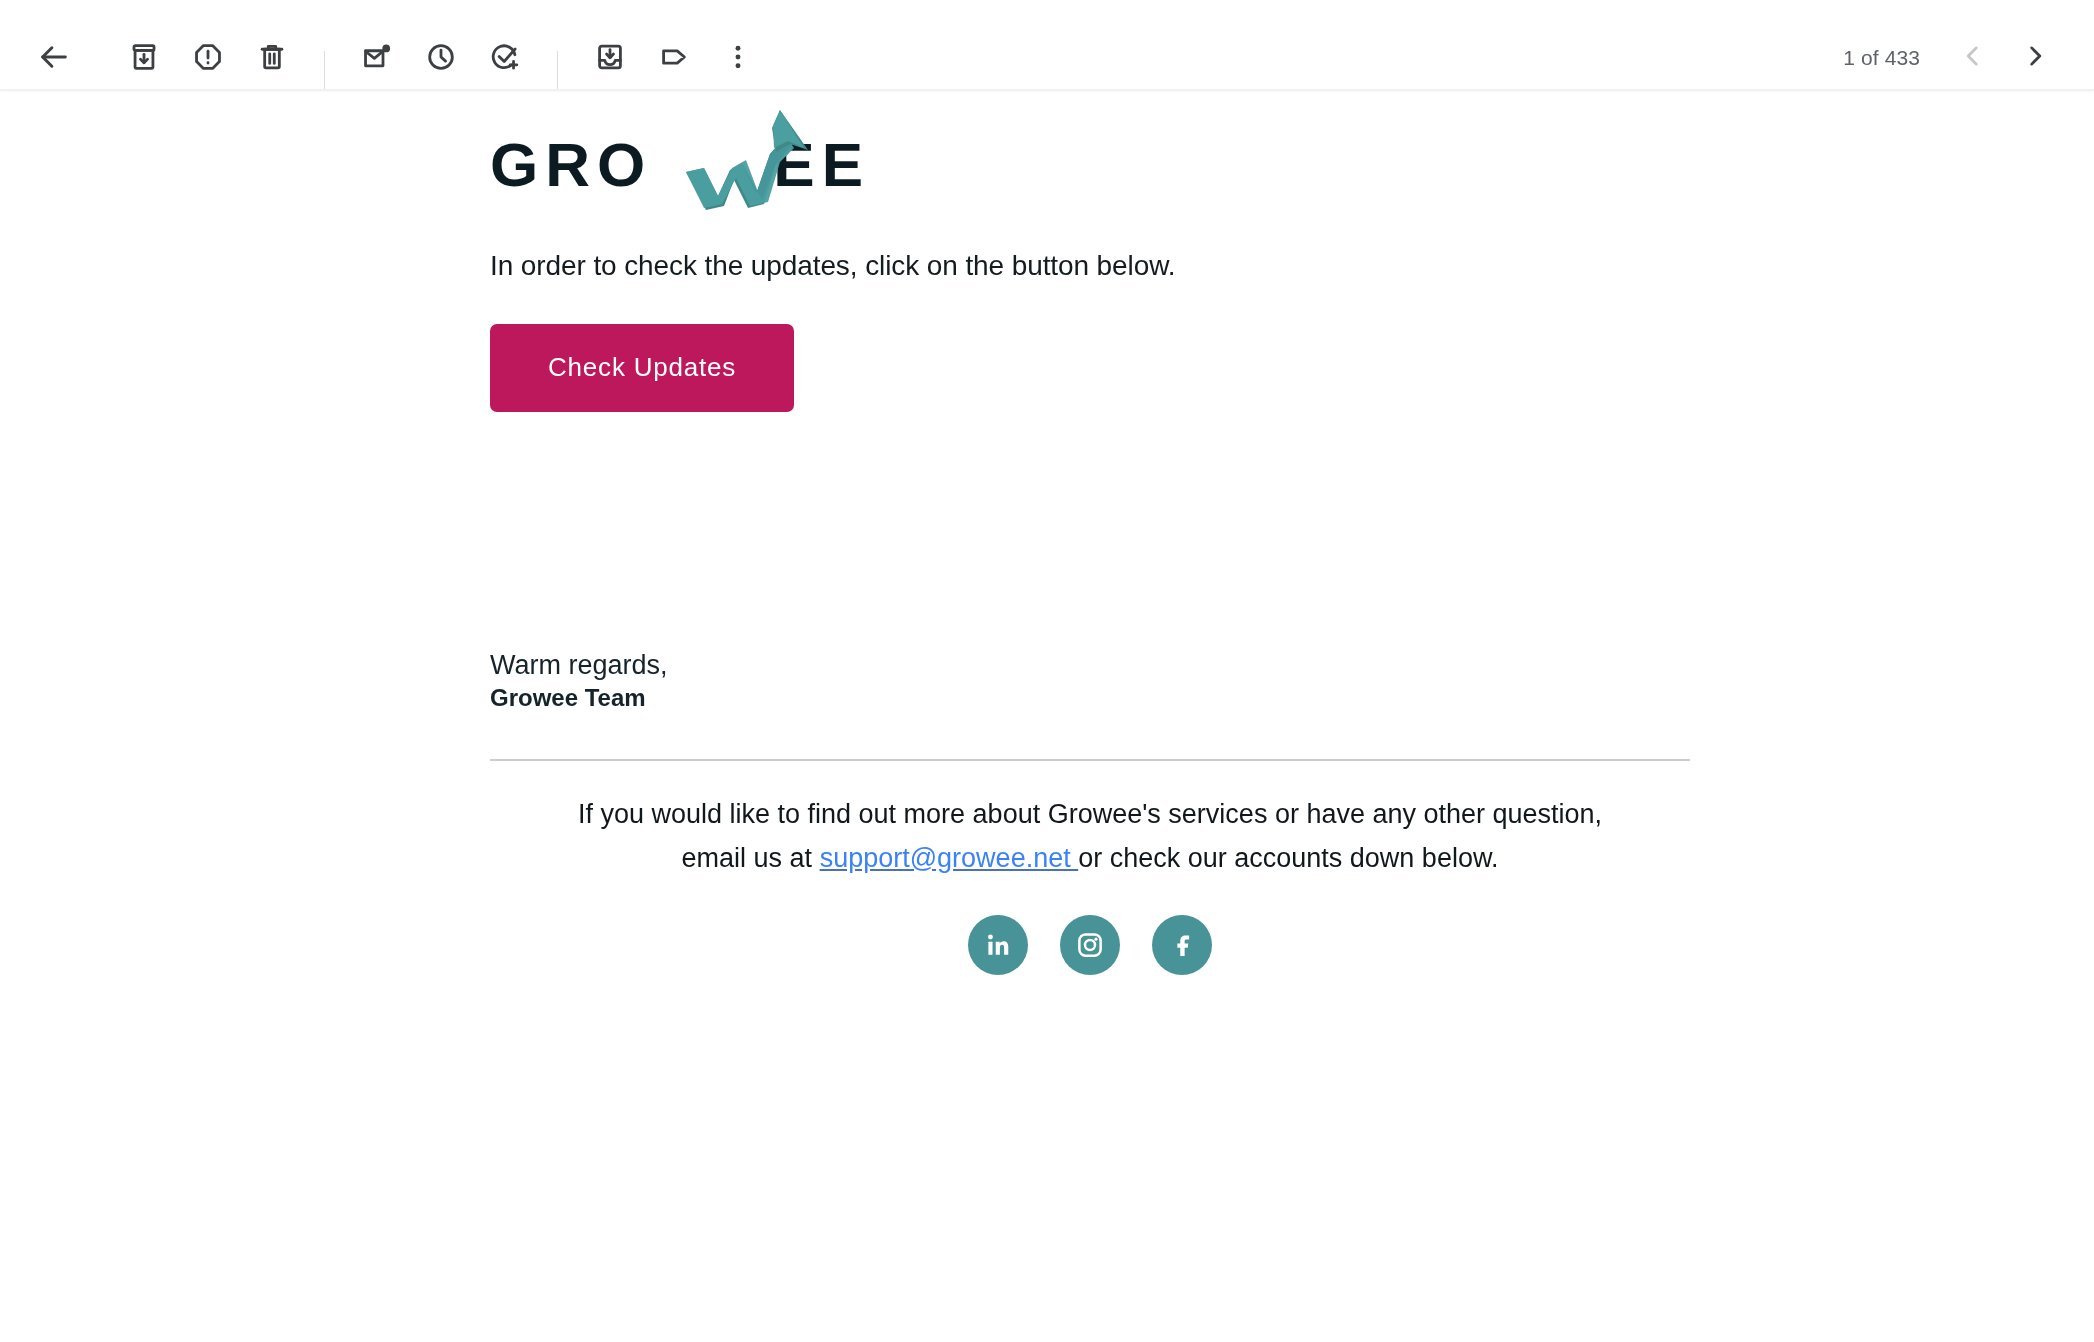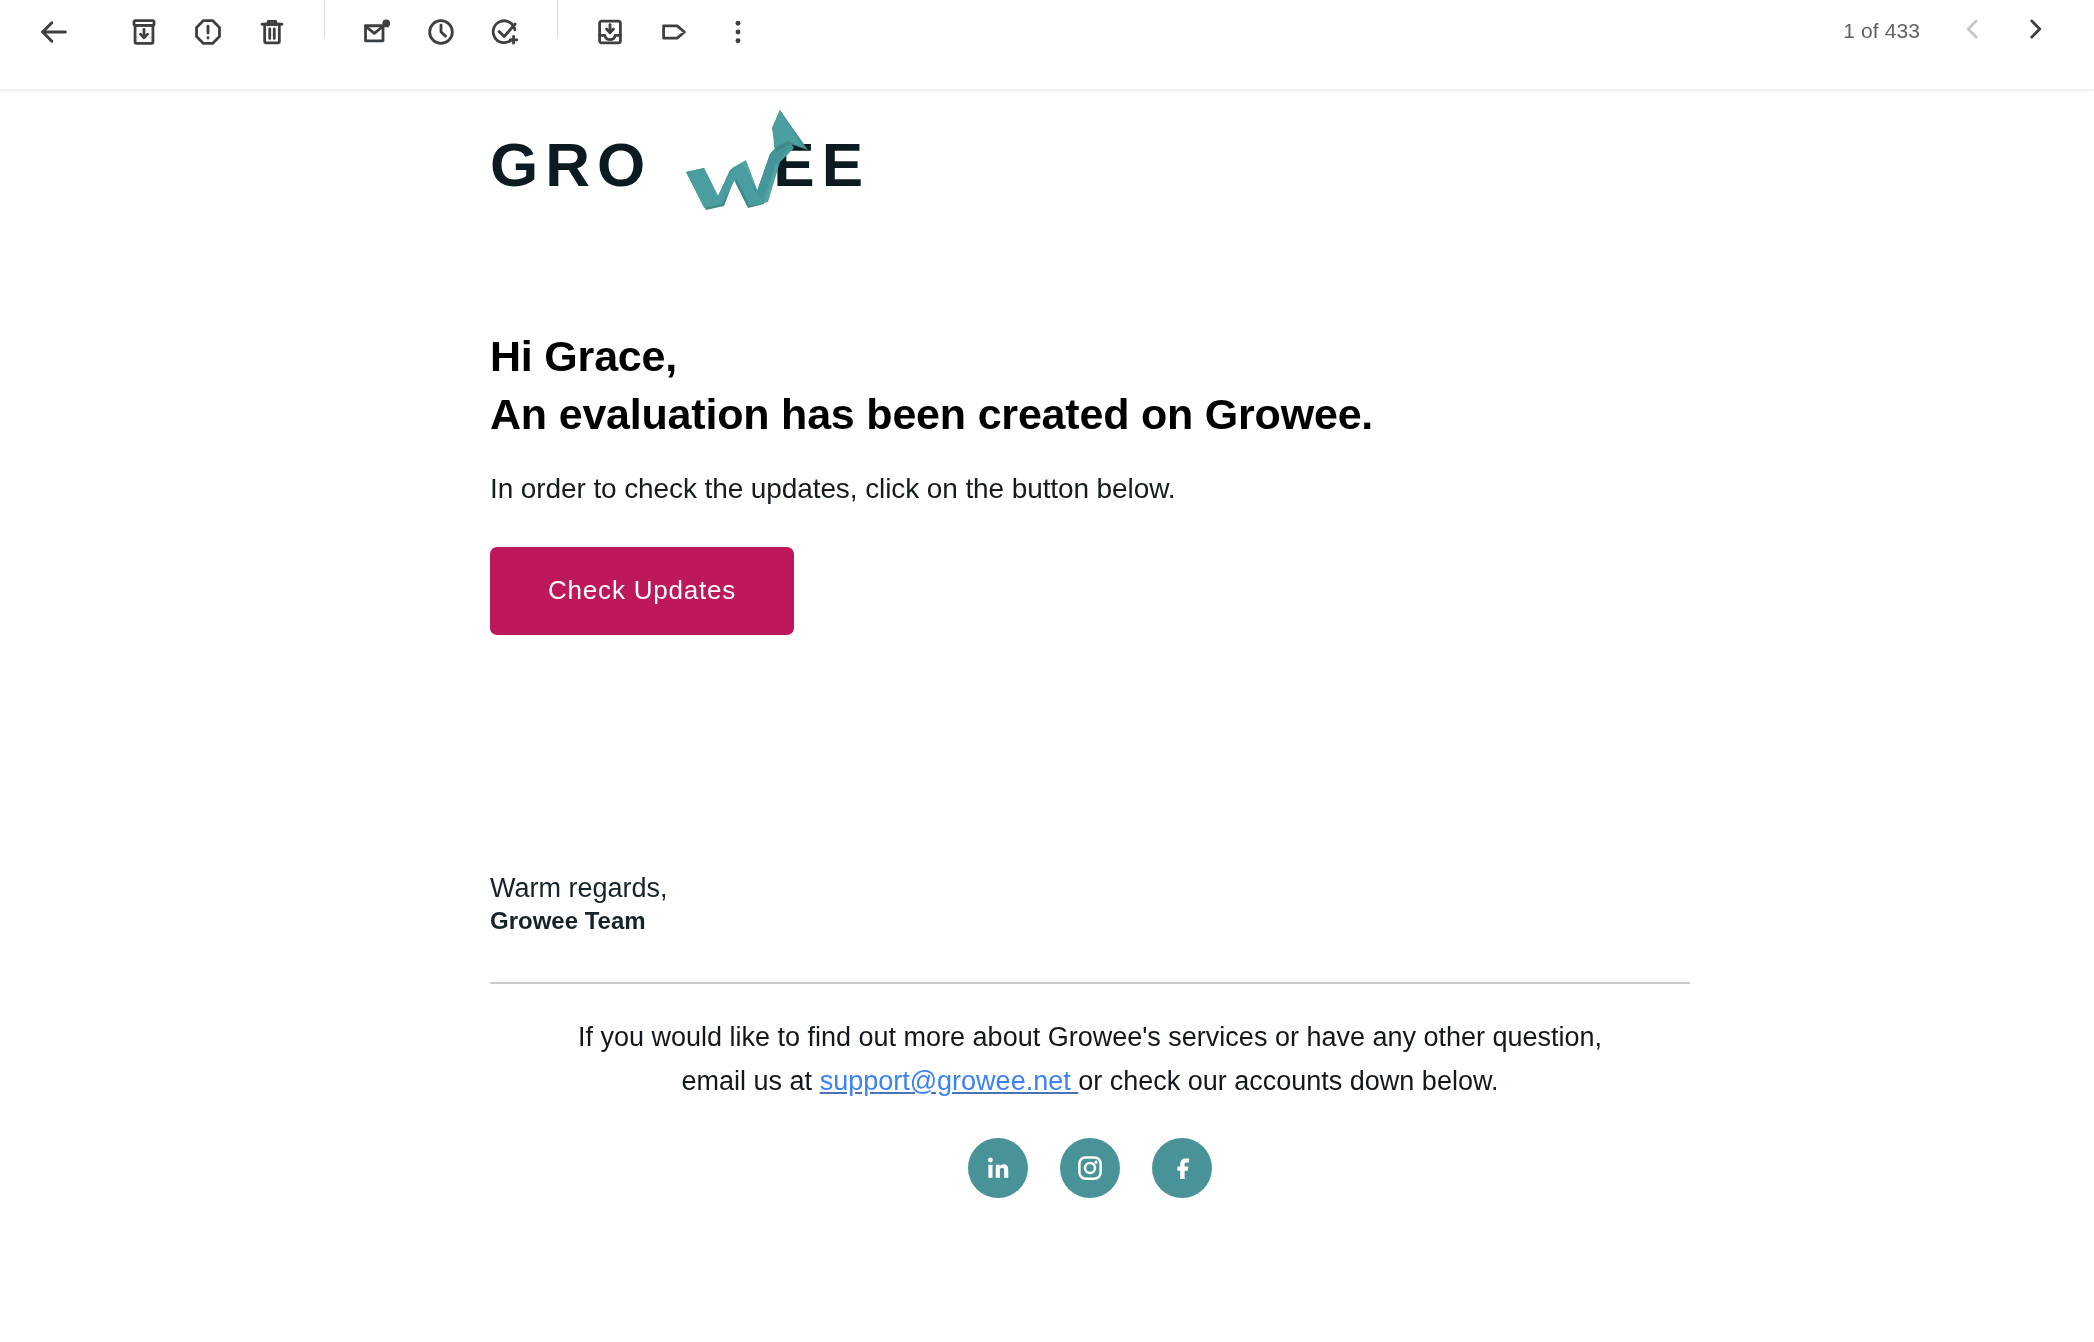--- a/index.html
+++ b/index.html
@@ -12,21 +12,21 @@
     overflow: hidden;
   }
 
   
   .toolbar {
     position: relative;
     height: 90px;
     width: 100%;
     background: #ffffff;
     display: flex;
-    align-items: flex-start;
+    align-items: flex-end;
     padding: 0 28px 0 22px;
     border-bottom: 1px solid #f1f1f1;
     box-shadow: 0 1px 2px rgba(60,64,67,.10);
   }
   .tb-btn {
     width: 64px;
     height: 64px;
     display: flex;
     align-items: center;
     justify-content: center;
@@ -341,24 +341,20 @@
         <path d="M2 64 L20 60 L34 88 L48 60 L62 52 L74 84 L88 44 L102 28 L110 40 L96 54 L84 94 L66 98 L52 70 L38 96 L20 100 Z" fill="#4c9fa0" opacity="0.95"></path>
 
         <path d="M58 55 L72 86 L86 46 L104 26 L110 34 L92 56 L78 92 L62 62 Z" fill="#45969a"></path>
 
         <path d="M96 2 L124 42 L106 36 L92 44 L88 20 Z" fill="#3f8a87"></path>
         <path d="M96 2 L120 40 L104 33 L90 40 L89 18 Z" fill="#4c9fa0"></path>
       </svg>
     </span>
   </div>
 
-  <div class="greeting">
-    <div>Hi Grace,</div>
-    <div>An evaluation has been created on Growee.</div>
-  </div>
 
   <div class="lede">In order to check the updates, click on the button below.</div>
 
   <button class="cta">Check Updates</button>
 
   <div class="signoff">
     <div>Warm regards,</div>
     <div class="bold">Growee Team</div>
   </div>
 

